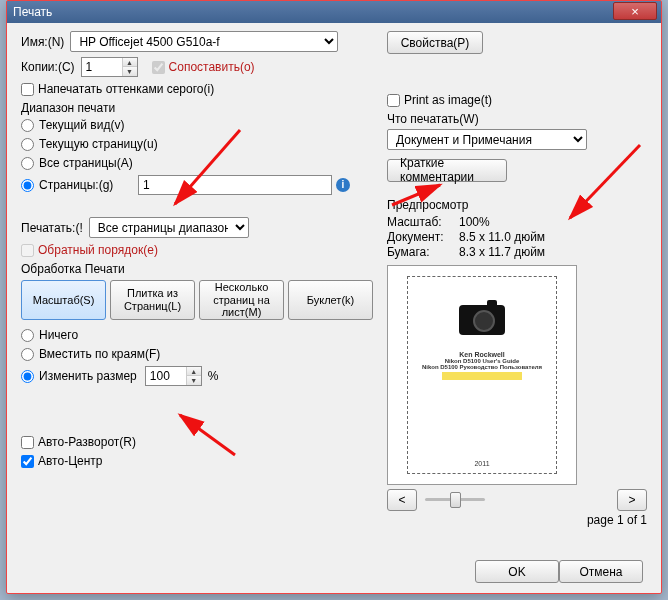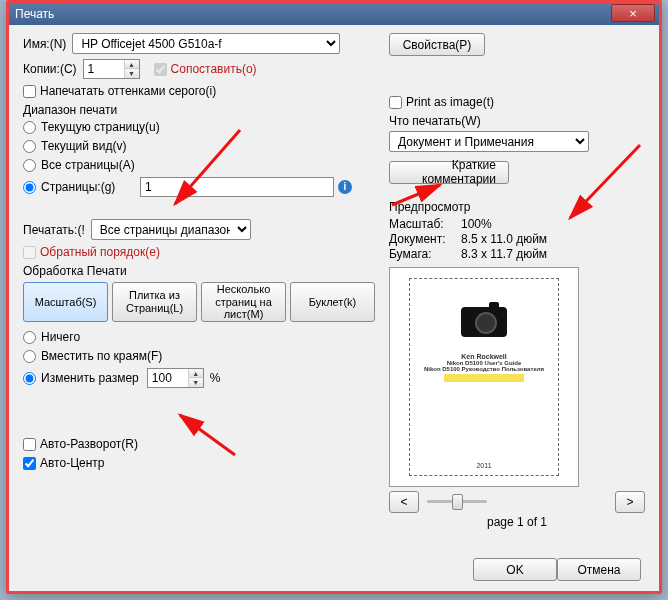--- a/index.html
+++ b/index.html
@@ -11,21 +11,21 @@
     width: 668px;
     height: 600px;
     overflow: hidden;
     position: relative;
   }
   .window {
     position: absolute;
     left: 6px; top: 0;
     width: 656px; height: 594px;
     background: #f0f0f0;
-    border: 3px solid #ef4444;
+    border: 1px solid #ef4444;
     border-radius: 2px;
     box-shadow: 0 4px 16px rgba(0,0,0,.3);
   }
   .titlebar {
     height: 22px;
     background: linear-gradient(#5a7ba8,#3f6290);
     color: #fff;
     display: flex;
     align-items: center;
     padding: 0 6px;
@@ -53,21 +53,20 @@
     height:21px;padding:0 4px;
   }
   input[type=text]{
     font:inherit;background:#fff;border:1px solid #888;height:20px;padding:0 4px;
   }
   .btn {
     font:inherit;background:linear-gradient(#fdfdfd,#e2e2e2);
     border:1px solid #8a8a8a;border-radius:3px;
     height:23px;padding:0 12px;display:inline-flex;align-items:center;justify-content:center;
     cursor:default;
-    text-align:right;
   }
   .btn.active{background:linear-gradient(#e8f2fe,#c9e2fc);border-color:#4f8fd8;}
   .btn.small{height:22px;padding:0 8px;}
   .spinner{display:inline-flex;border:1px solid #888;height:20px;background:#fff;}
   .spinner input{border:none;width:40px;height:18px;}
   .spinner .spin{display:flex;flex-direction:column;border-left:1px solid #ccc;}
   .spinner .spin div{width:14px;height:9px;font-size:7px;text-align:center;line-height:9px;color:#444;background:linear-gradient(#f9f9f9,#e3e3e3);}
   .spinner .spin div:first-child{border-bottom:1px solid #ccc;}
   .chk{margin:0 4px 0 0;vertical-align:middle;}
   .radio{margin:0 5px 0 0;vertical-align:middle;}
@@ -141,25 +140,25 @@
         <span class="disabled">Сопоставить(o)</span>
       </div>
       <div class="row">
         <input type="checkbox" class="chk" style="">
         <span>Напечатать оттенками серого(i)</span>
       </div>
 
       <div class="sectiontitle">Диапазон печати</div>
       <div class="row">
           <input type="radio" name="r" class="radio" style="">
+          <span>Текущий вид(v)</span>
+        </div>
+      <div class="row">
+          <input type="radio" name="r" class="radio" style="">
           <span>Текущую страницу(u)</span>
-        </div>
-      <div class="row">
-          <input type="radio" name="r" class="radio" style="">
-          <span>Текущий вид(v)</span>
         </div>
       <div class="row">
           <input type="radio" name="r" class="radio" style="">
           <span>Все страницы(A)</span>
         </div>
       <div class="row">
         <input type="radio" name="r" class="radio" checked="" style="">
         <span style="width:99px">Страницы:(g)</span>
         <input type="text" style="width: 194px;" value="1">
         <span class="info-icon">i</span>
@@ -253,21 +252,21 @@
           <div class="year">2011</div>
         </div>
       </div>
 
       <div class="nav-row">
         <div class="btn small">&lt;</div>
         <div class="slider"></div>
         <div style="flex:1"></div>
         <div class="btn small">&gt;</div>
       </div>
-      <div style="text-align:center;margin-top:2px">page 1 of 1</div>
+      <div style="text-align:right;margin-top:2px">page 1 of 1</div>
     </div>
 
     <div class="bottom-buttons">
       <div class="btn">OK</div>
       <div class="btn">Отмена</div>
     </div>
   </div>
 </div>
 
 <div class="arrow" style="left:0;top:0;width:668px;height:600px">

